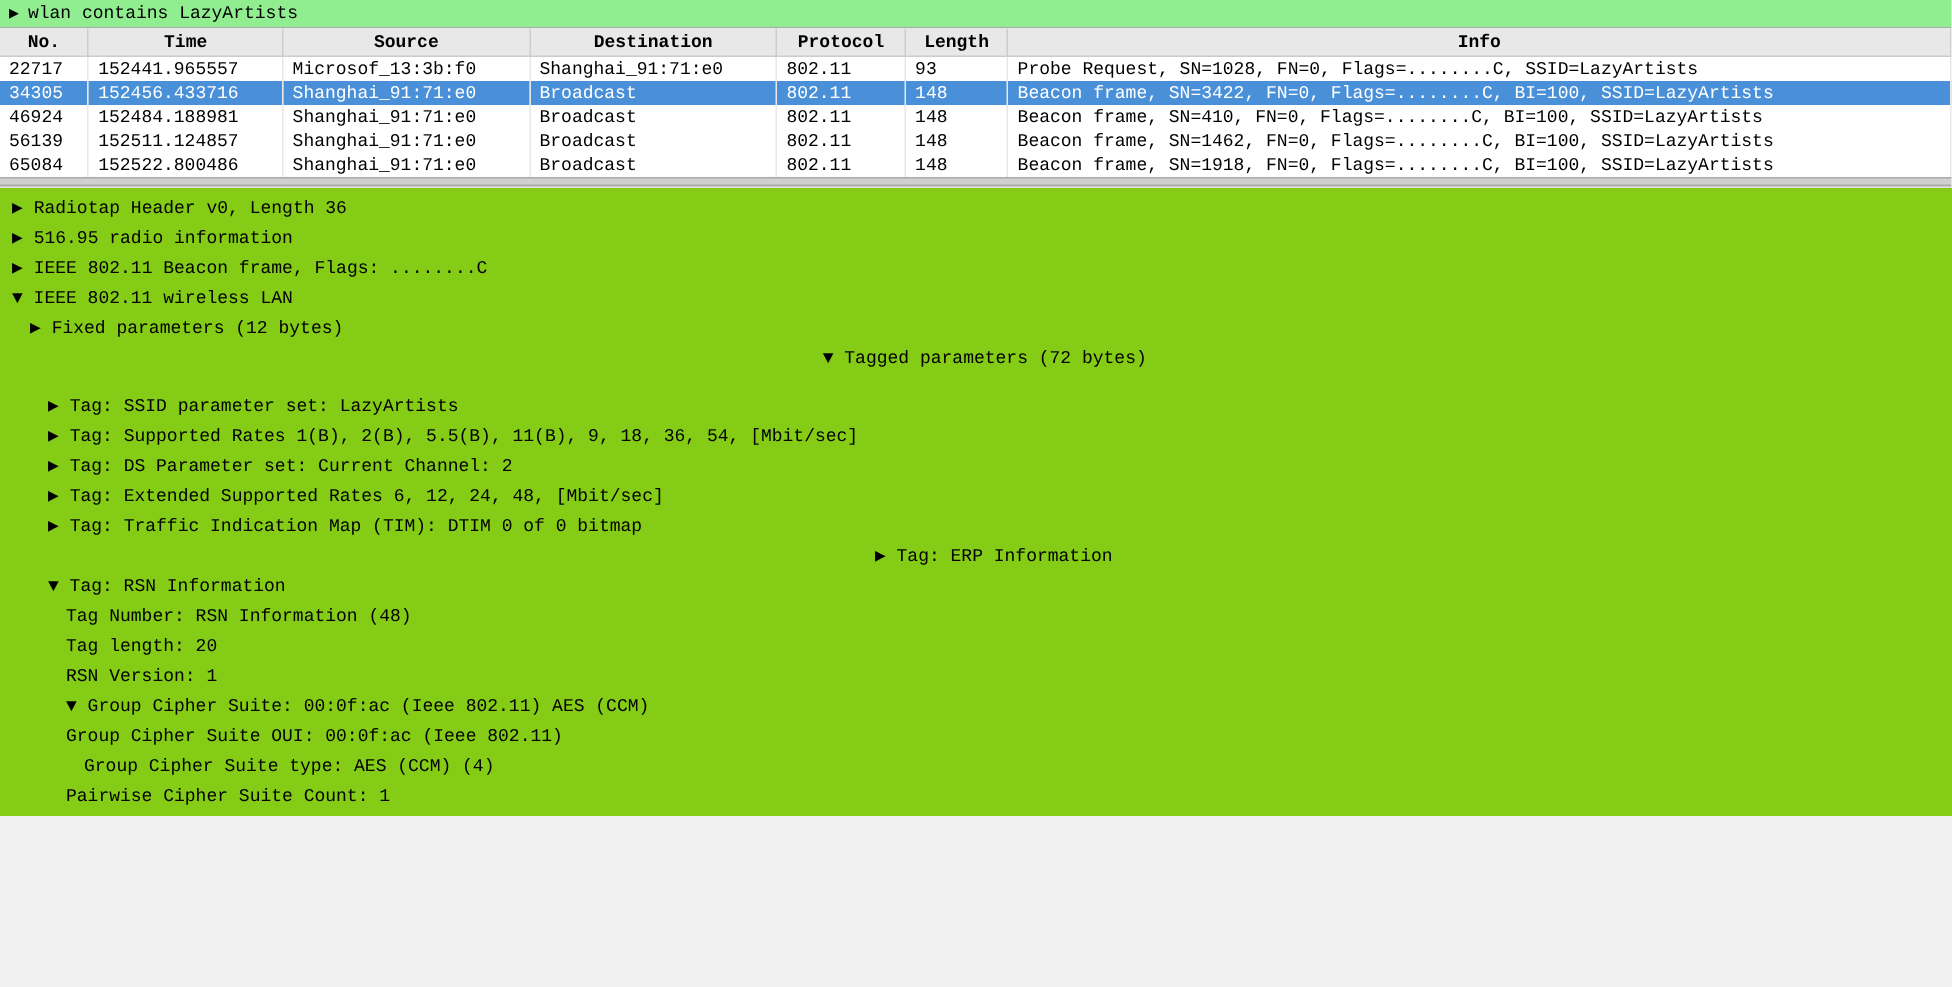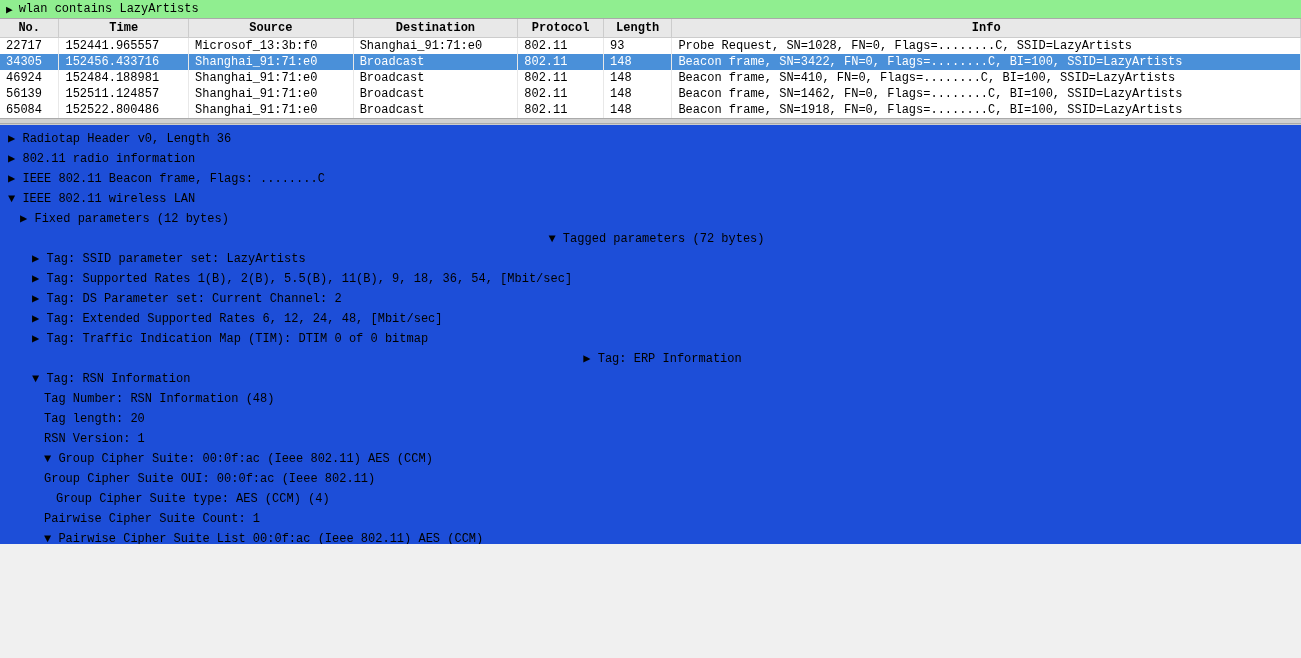--- a/index.html
+++ b/index.html
@@ -57,21 +57,21 @@
     #divider {
       height: 6px;
       background: #d0d0d0;
       border-top: 1px solid #aaa;
       border-bottom: 1px solid #aaa;
       cursor: row-resize;
     }
 
     
     #detail-panel {
-      background: #1d4ed8;
+      background: #84cc16;
       padding: 4px 0;
       overflow-y: auto;
       height: 420px;
       border-top: 1px solid #ccc;
     }
     .detail-line {
       padding: 1px 8px;
       font-size: 12px;
       line-height: 1.5;
       white-space: pre;
@@ -150,26 +150,26 @@
         </tr>
       </tbody>
   </table>
 </div>
 
 <div id="divider"></div>
 
 <div id="detail-panel">
   <div id="detail-lines">
       <div class="detail-line expandable" style="padding-left: 8px;">▶ Radiotap Header v0, Length 36</div>
-      <div class="detail-line expandable" style="padding-left: 8px;">▶ 802.11 radio information</div>
+      <div class="detail-line expandable" style="padding-left: 8px;">▶ 516.95 radio information</div>
       <div class="detail-line expandable" style="padding-left: 8px;">▶ IEEE 802.11 Beacon frame, Flags: ........C</div>
       <div class="detail-line expandable" style="padding-left: 8px;">▼ IEEE 802.11 wireless LAN</div>
       <div class="detail-line expandable" style="padding-left: 20px;">▶ Fixed parameters (12 bytes)</div>
       <div class="detail-line expandable" style="padding-left: 20px; text-align: center;">▼ Tagged parameters (72 bytes)</div>
-      <div class="detail-line expandable" style="padding-left: 32px;">▶ Tag: SSID parameter set: LazyArtists</div>
+      <div class="detail-line expandable" style="padding-left: 32px; margin-top: 12px;">▶ Tag: SSID parameter set: LazyArtists</div>
       <div class="detail-line expandable" style="padding-left: 32px;">▶ Tag: Supported Rates 1(B), 2(B), 5.5(B), 11(B), 9, 18, 36, 54, [Mbit/sec]</div>
       <div class="detail-line expandable" style="padding-left: 32px;">▶ Tag: DS Parameter set: Current Channel: 2</div>
       <div class="detail-line expandable" style="padding-left: 32px;">▶ Tag: Extended Supported Rates 6, 12, 24, 48, [Mbit/sec]</div>
       <div class="detail-line expandable" style="padding-left: 32px;">▶ Tag: Traffic Indication Map (TIM): DTIM 0 of 0 bitmap</div>
       <div class="detail-line expandable" style="padding-left: 32px; text-align: center;">▶ Tag: ERP Information</div>
       <div class="detail-line expandable" style="padding-left: 32px;">▼ Tag: RSN Information</div>
       <div class="detail-line " style="padding-left: 44px;">Tag Number: RSN Information (48)</div>
       <div class="detail-line " style="padding-left: 44px;">Tag length: 20</div>
       <div class="detail-line " style="padding-left: 44px;">RSN Version: 1</div>
       <div class="detail-line expandable" style="padding-left: 44px;">▼ Group Cipher Suite: 00:0f:ac (Ieee 802.11) AES (CCM)</div>

